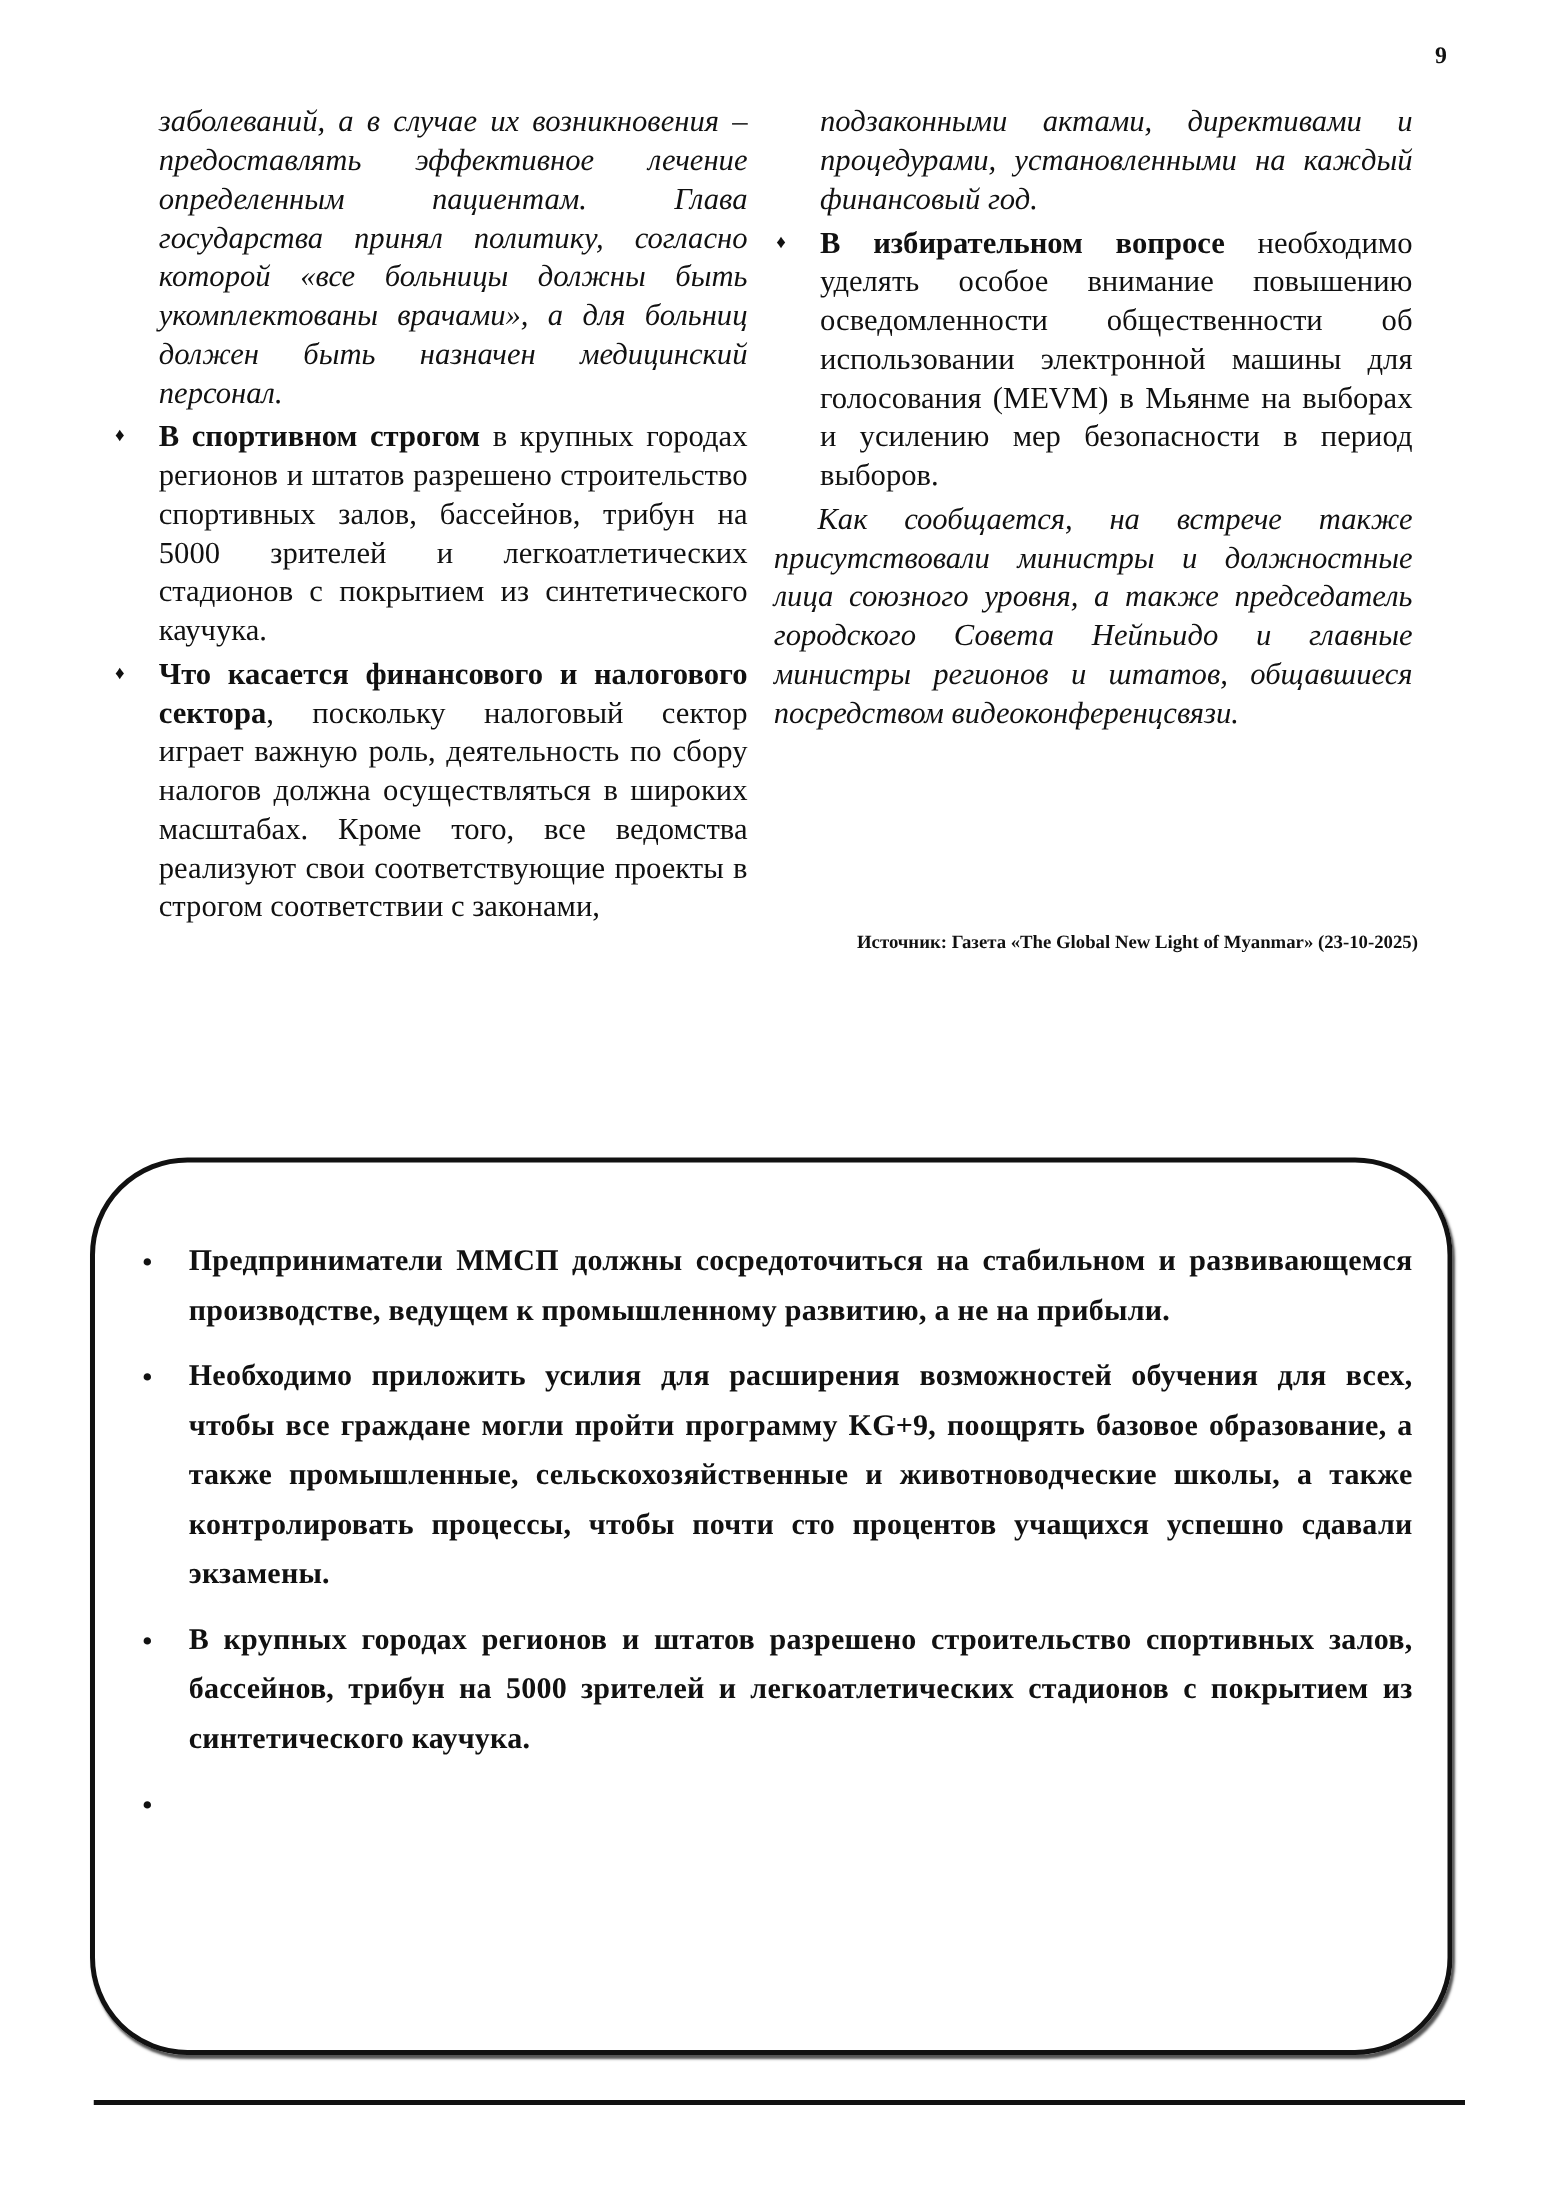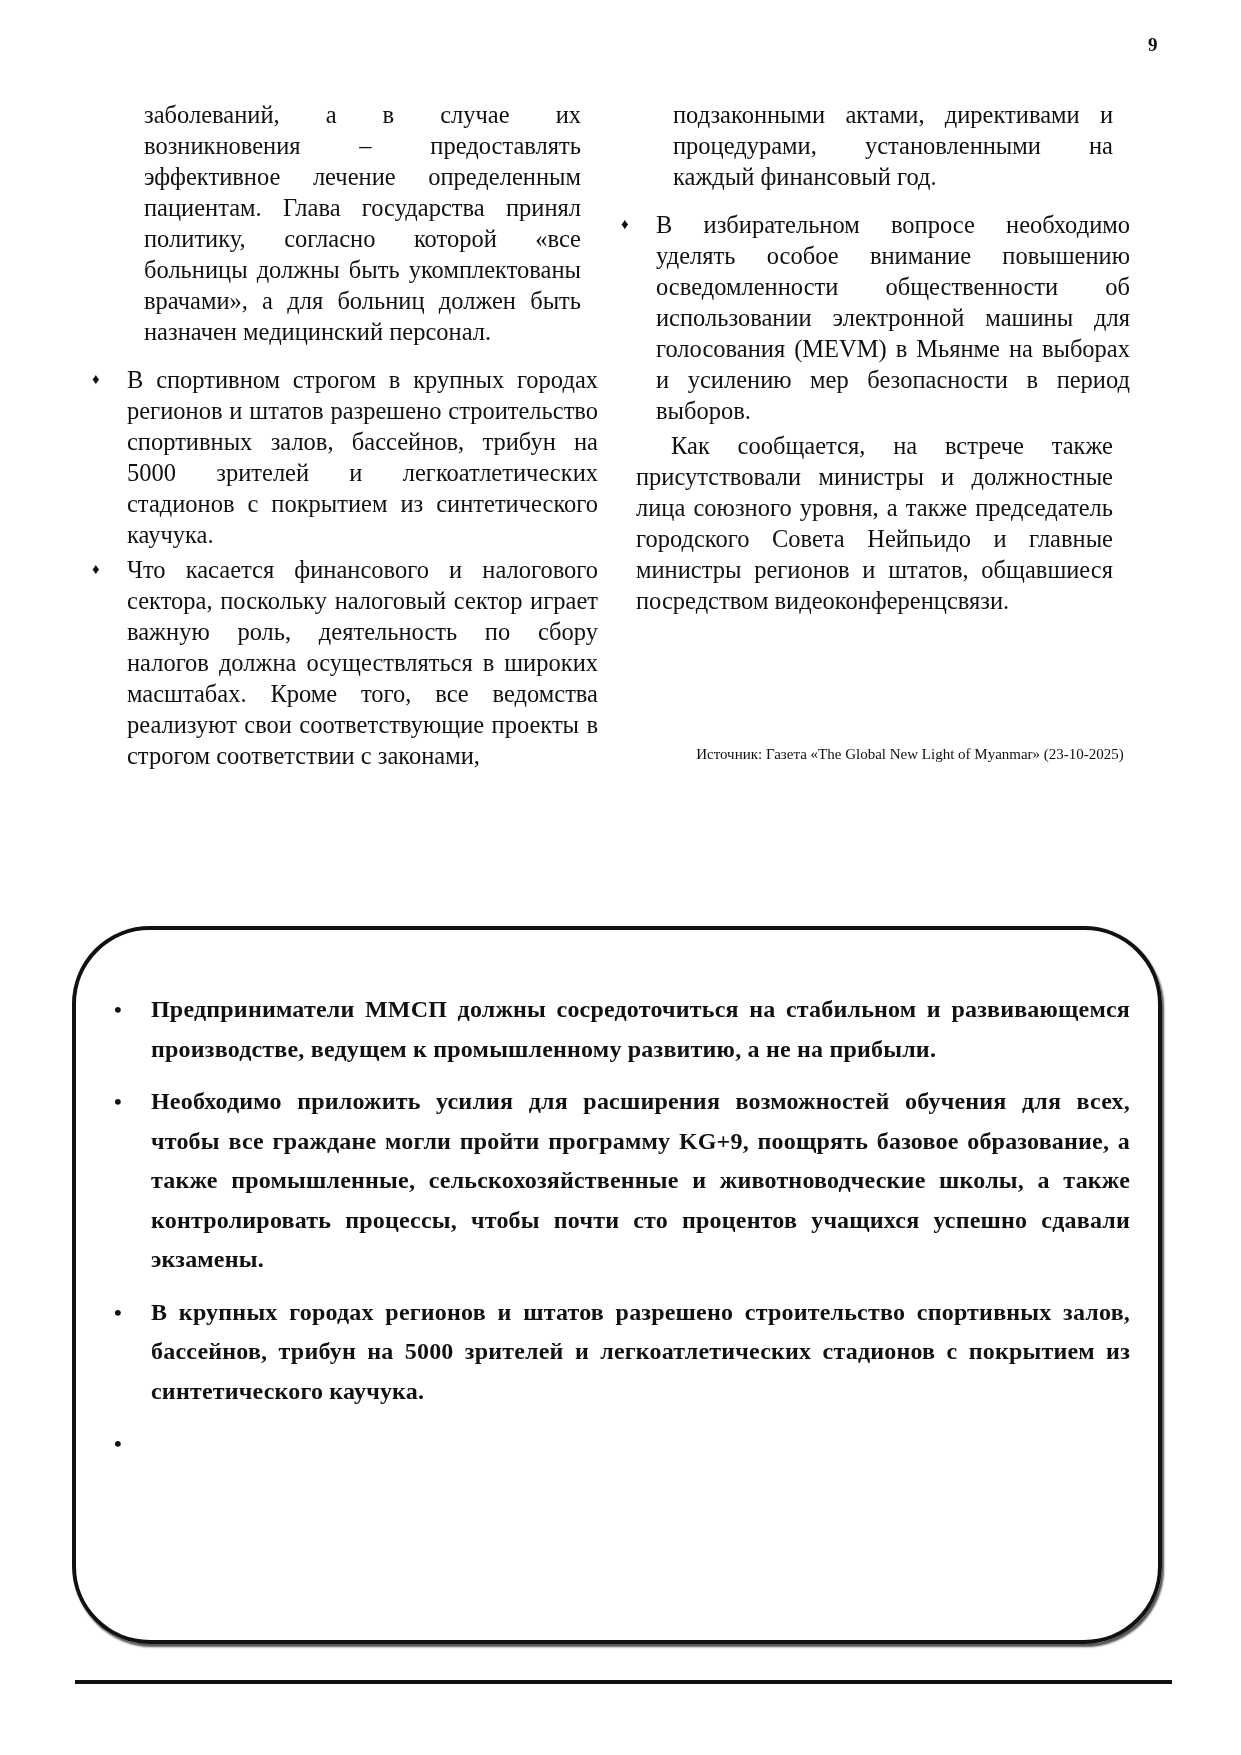--- a/index.html
+++ b/index.html
@@ -2,28 +2,28 @@
 <html><head>
 <meta charset="utf-8">
 <style>
   html, body { margin: 0; padding: 0; background: #ffffff; }
   body { width: 1241px; height: 1755px; position: relative; overflow: hidden;
          font-family: "Liberation Serif", serif; color: #111; }
   .page-number { position: absolute; top: 34px; left: 1148px; font-size: 19px; font-weight: bold; }
   .col { position: absolute; font-size: 24.5px; line-height: 31px; text-align: justify; }
   .col-left { left: 90px; top: 82px; width: 508px; }
   .col-right { left: 619px; top: 82px; width: 511px; }
-  .para { margin: 17px; }
+  .para { margin: 0; font-style: italic; }
   .indent-block { padding-left: 37px; }
   .bullet-item { position: relative; padding-left: 37px; margin: 4px 0 0 0; }
   .bullet-item .diamond { position: absolute; left: 2px; top: 0; font-size: 15px; }
-  .bullet-item b { font-weight: normal; margin-top: 16px; }
+  .bullet-item b { font-weight: bold; margin-top: 16px; }
   .text-para { text-indent: 35px; margin-top: 4px; }
   .source { position: absolute; left: 660px; top: 746px; width: 500px; font-size: 15px;
-            font-weight: normal; text-align: center; }
+            font-weight: bold; text-align: center; }
   .box { position: absolute; left: 72px; top: 926px; width: 1090px; height: 718px;
          border: 4px solid #111; border-radius: 78px; box-sizing: border-box;
          box-shadow: 2px 3px 2px #555; }
   .box ul { list-style: none; margin: 0; padding: 0; position: absolute; left: 30px; top: 60px; width: 1024px; }
   .box li { position: relative; padding-left: 45px; font-family: "Liberation Serif", serif;
             font-weight: bold; font-size: 24px; line-height: 39.5px; text-align: justify;
             margin-bottom: 13px; letter-spacing: 0.2px; }
   .box li .dot { position: absolute; left: 8px; top: 0; font-size: 22px; }
   .footer-rule { position: absolute; left: 75px; top: 1680px; width: 1097px; height: 4px; background: #111; }
 </style>

